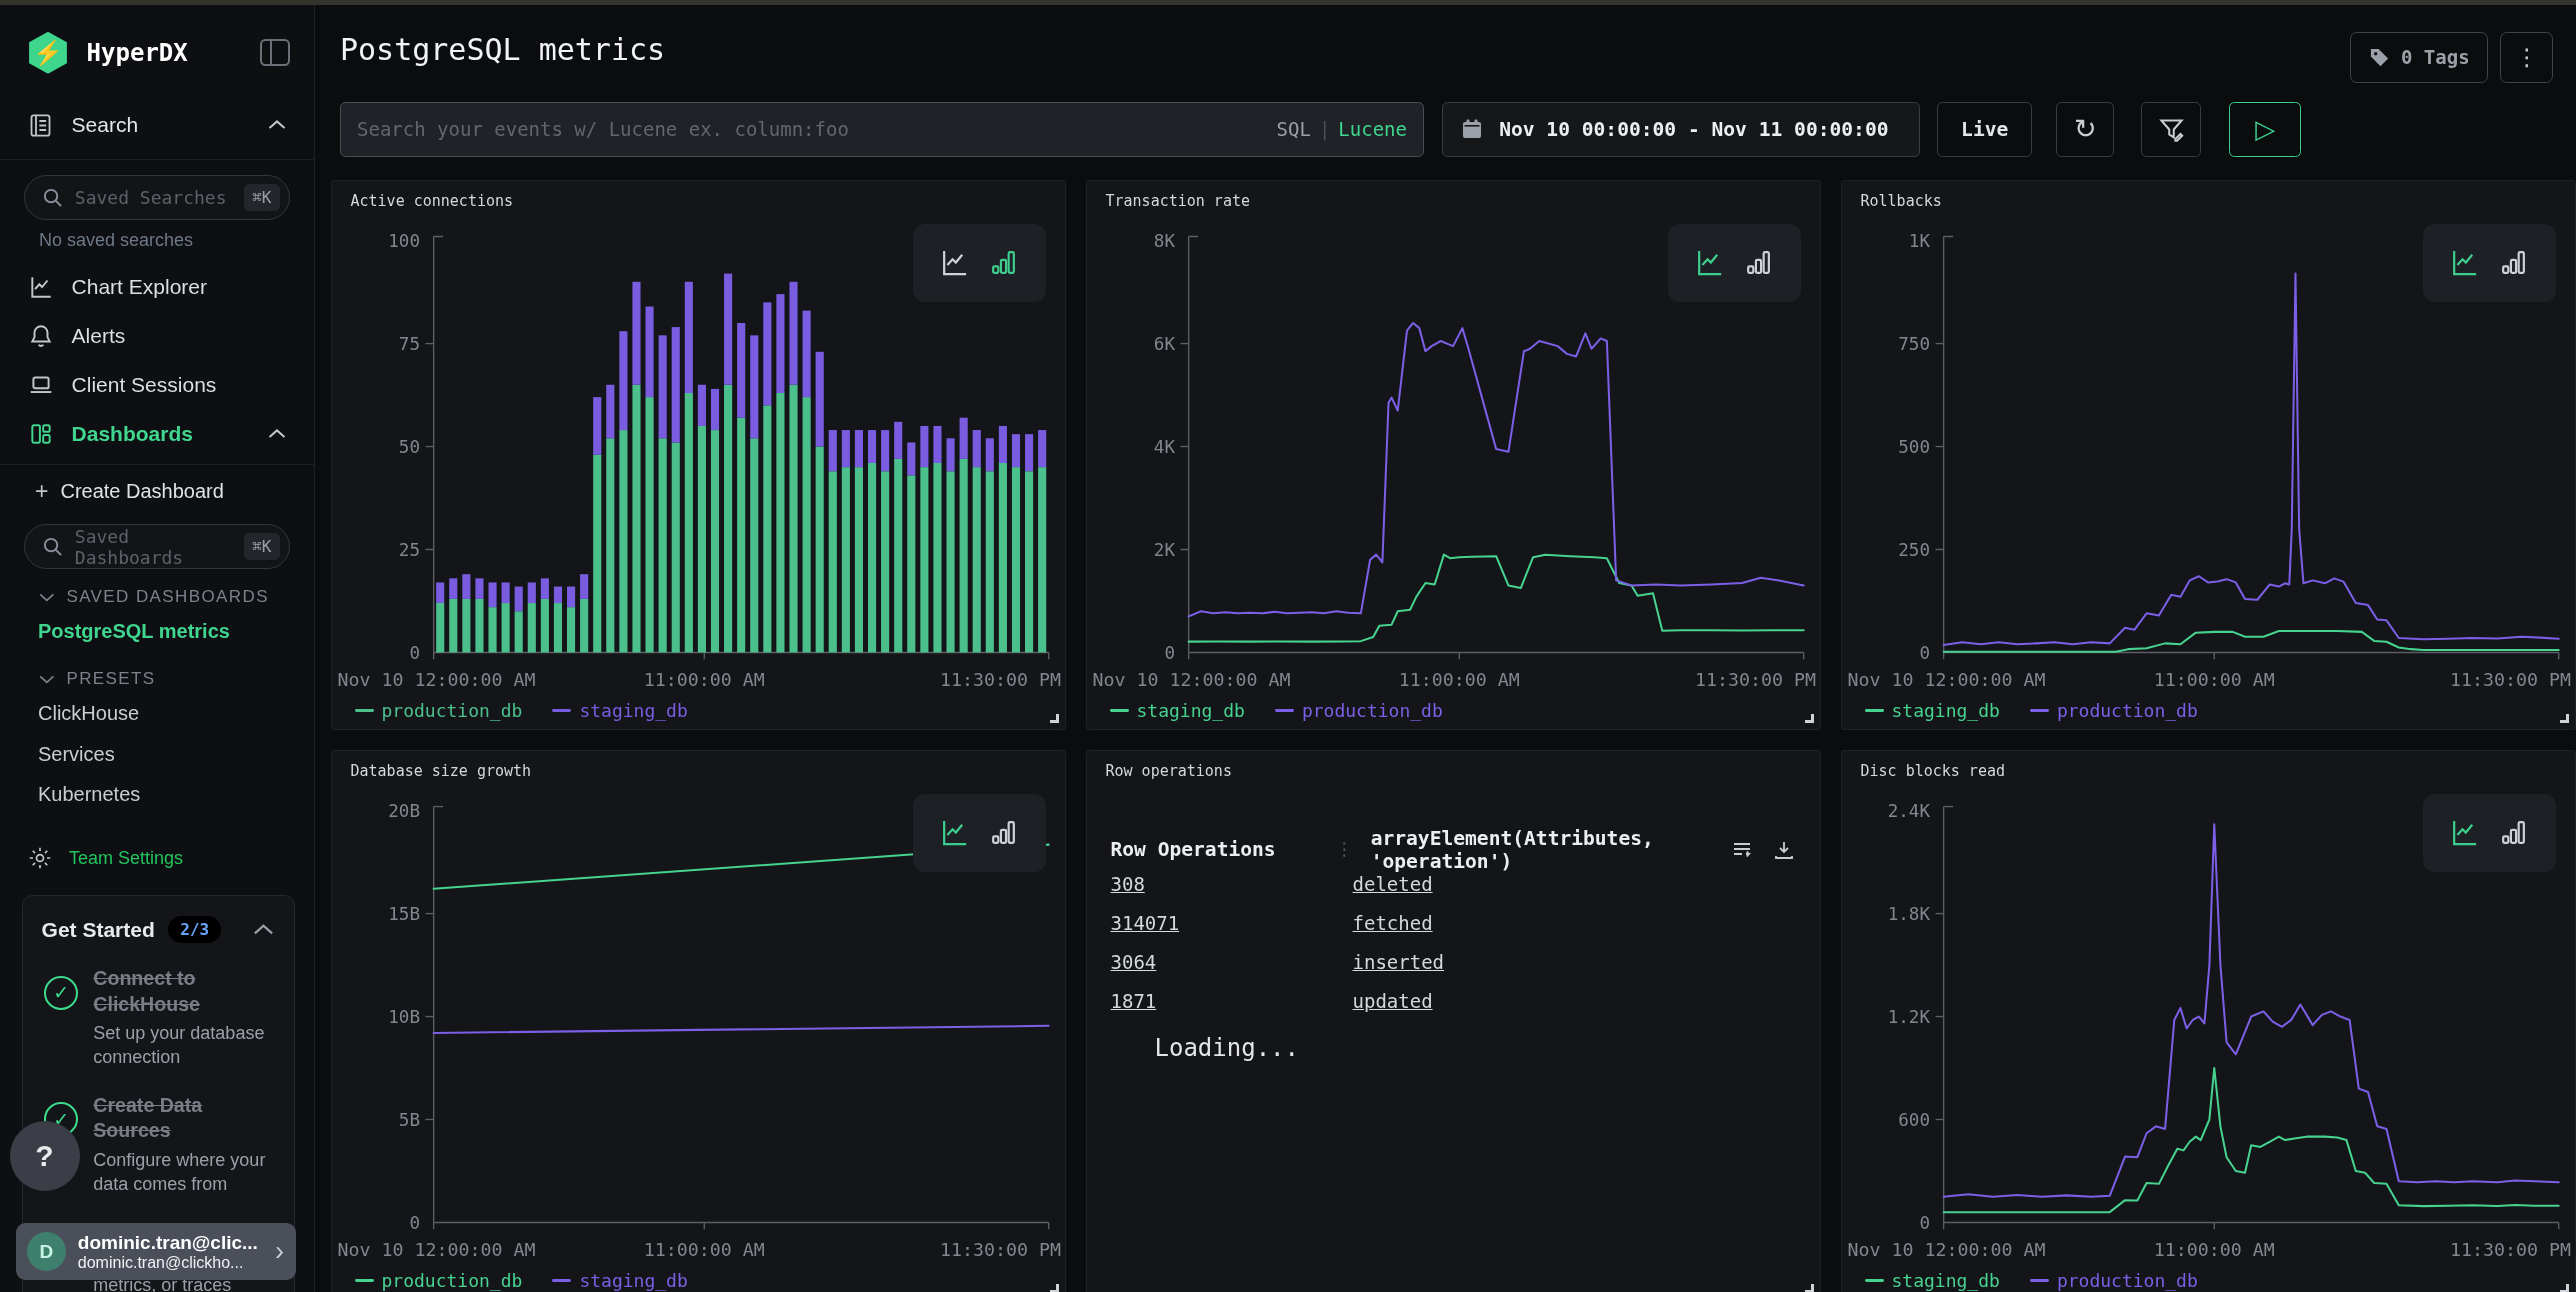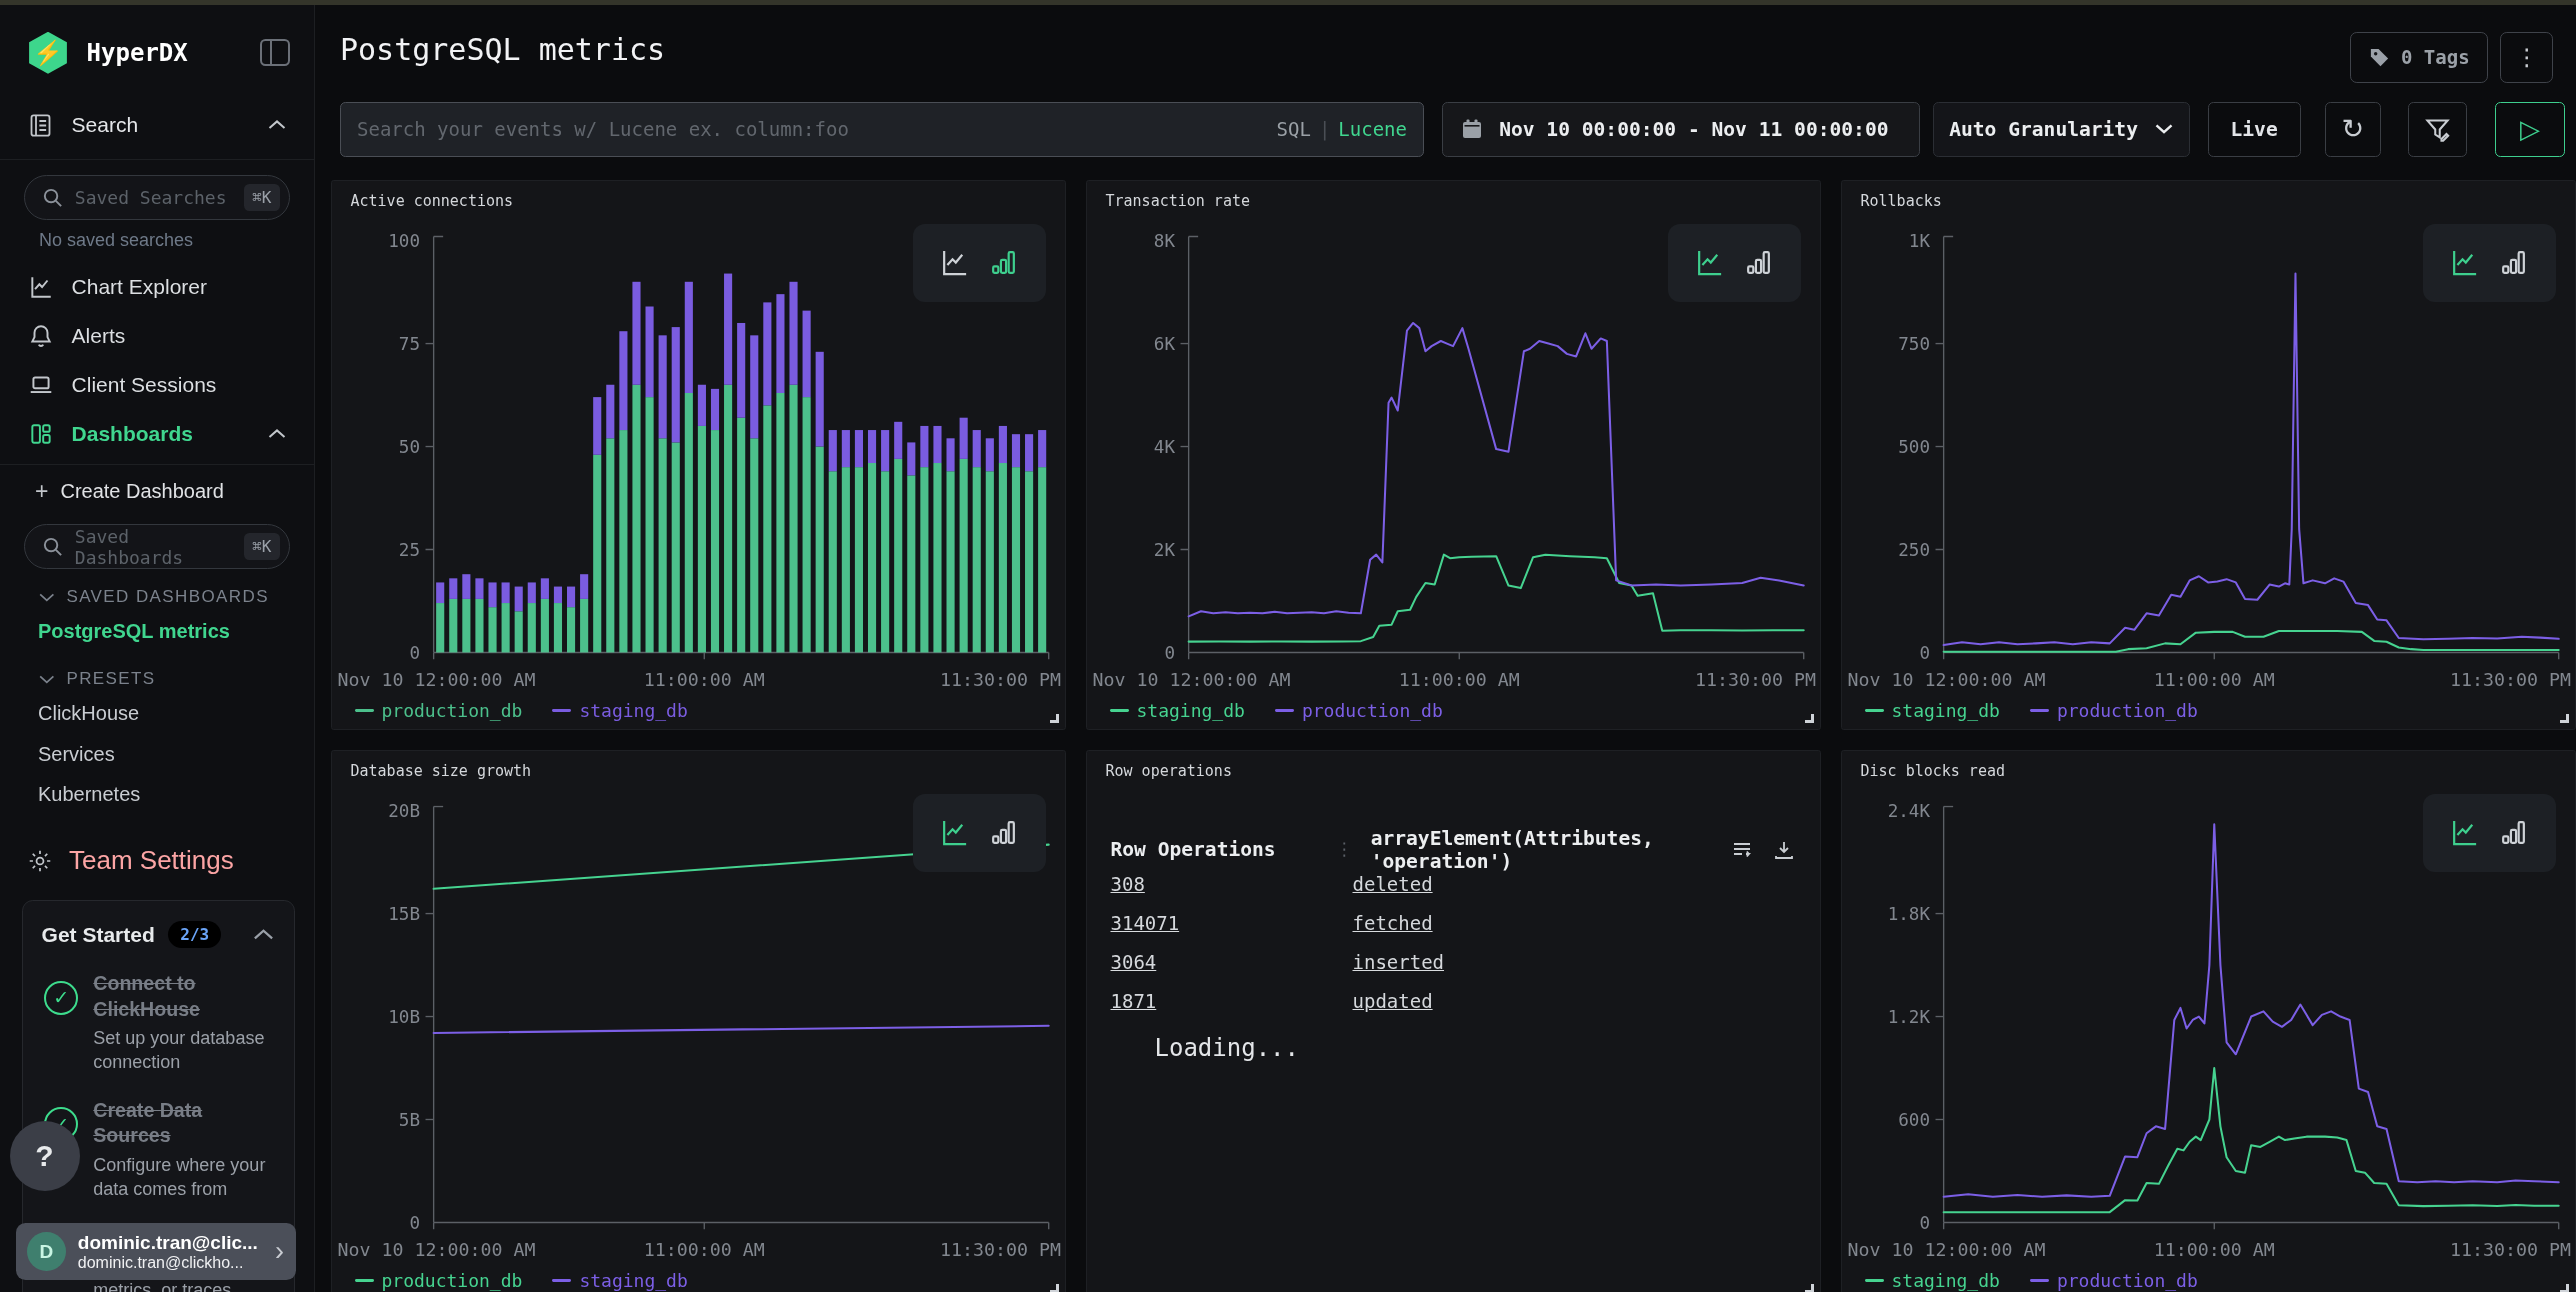--- a/index.html
+++ b/index.html
@@ -37,21 +37,21 @@
   .create-dash { display:flex; align-items:center; padding:13.5px 27px 4px 35px; }
   .create-dash .plus { font-size:23px; color:#c2c6cb; margin-right:12px; }
   .create-dash .label { font-size:20px; color:#e0e2e5; }
 
   .section-head { display:flex; align-items:center; margin:17.6px 0 4px 38px; }
   .section-head .cap { font-size:17px; letter-spacing:1.4px; color:#7b828c; margin-left:10.8px; }
   .side-link { font-size:20px; color:#c9cdd2; padding:8.8px 0 8.8px 38px; cursor:pointer; }
   .side-link.active-green { color:#40d68f; font-weight:bold; }
 
   .team-settings { display:flex; align-items:center; margin:30px 0 0 27px; }
-  .team-settings .label { font-size:26px; color:#fca5a5; margin-left:16px;text-align:center; }
+  .team-settings .label { font-size:18px; color:#22c55e; margin-left:16px;text-align:center; }
 
   
   .gs-card { margin:24px 19px 0 21.6px; background:#141519; border:1.4px solid #26282d; border-radius:10.8px; padding:20px 19px 20px 19px; position:relative; }
   .gs-head { display:flex; align-items:center; }
   .gs-title { font-size:21px; font-weight:bold; color:#e8eaec; }
   .gs-badge { font-family:"DejaVu Sans Mono", monospace; font-size:16px; font-weight:bold; color:#6aa4f8; background:#000000; border-radius:15px; padding:4px 12px; margin-left:13.5px; }
   .gs-chevron { margin-left:auto; }
   .gs-item { display:flex; margin-top:23px; }
   .gs-check { flex:0 0 auto; width:34px; height:34px; border:2px solid #3ddc8d; border-radius:50%; color:#3ddc8d; font-size:19px; display:flex; align-items:center; justify-content:center; margin:9.5px 15px 0 2.7px; }
   .gs-step { flex:0 0 auto; width:34px; height:34px; background:#2c2f36; border-radius:50%; color:#b6bac1; font-size:17.6px; font-weight:bold; display:flex; align-items:center; justify-content:center; margin:6.8px 15px 0 2.7px; }
@@ -315,26 +315,20 @@
       </span>
     </div>
     <div class="time-box">
       <svg class="inline-icon" width="24" height="24" viewBox="0 0 24 24" fill="#9aa0a7">
           <rect x="3" y="5" width="18" height="16" rx="2"></rect>
           <rect x="6.5" y="2.5" width="3" height="4" rx="1"></rect>
           <rect x="14.5" y="2.5" width="3" height="4" rx="1"></rect>
           <rect x="4.5" y="8" width="15" height="1.6" fill="#16171a"></rect>
         </svg>
       <span class="t-text">Nov 10 00:00:00 - Nov 11 00:00:00</span>
-    </div>
-    <div class="gran-box">
-      <span class="g-text">Auto Granularity</span>
-      <svg width="20" height="13.5" viewBox="0 0 24 14" fill="none" stroke="#eceef0" stroke-width="3">
-          <path d="M3 3 L12 11 L21 3"></path>
-        </svg>
     </div>
     <div class="tool-btn live-btn">
         <span>Live</span>
       </div>
     <div class="tool-btn refresh-btn">
         <span>↻</span>
       </div>
     <div class="tool-btn filter-btn">
       <svg class="inline-icon" width="27" height="27" viewBox="0 0 24 24" fill="none" stroke="#c9cdd2" stroke-width="1.8">
           <path d="M3 4h18l-7 8v7l-4-2.5V12z"></path>

